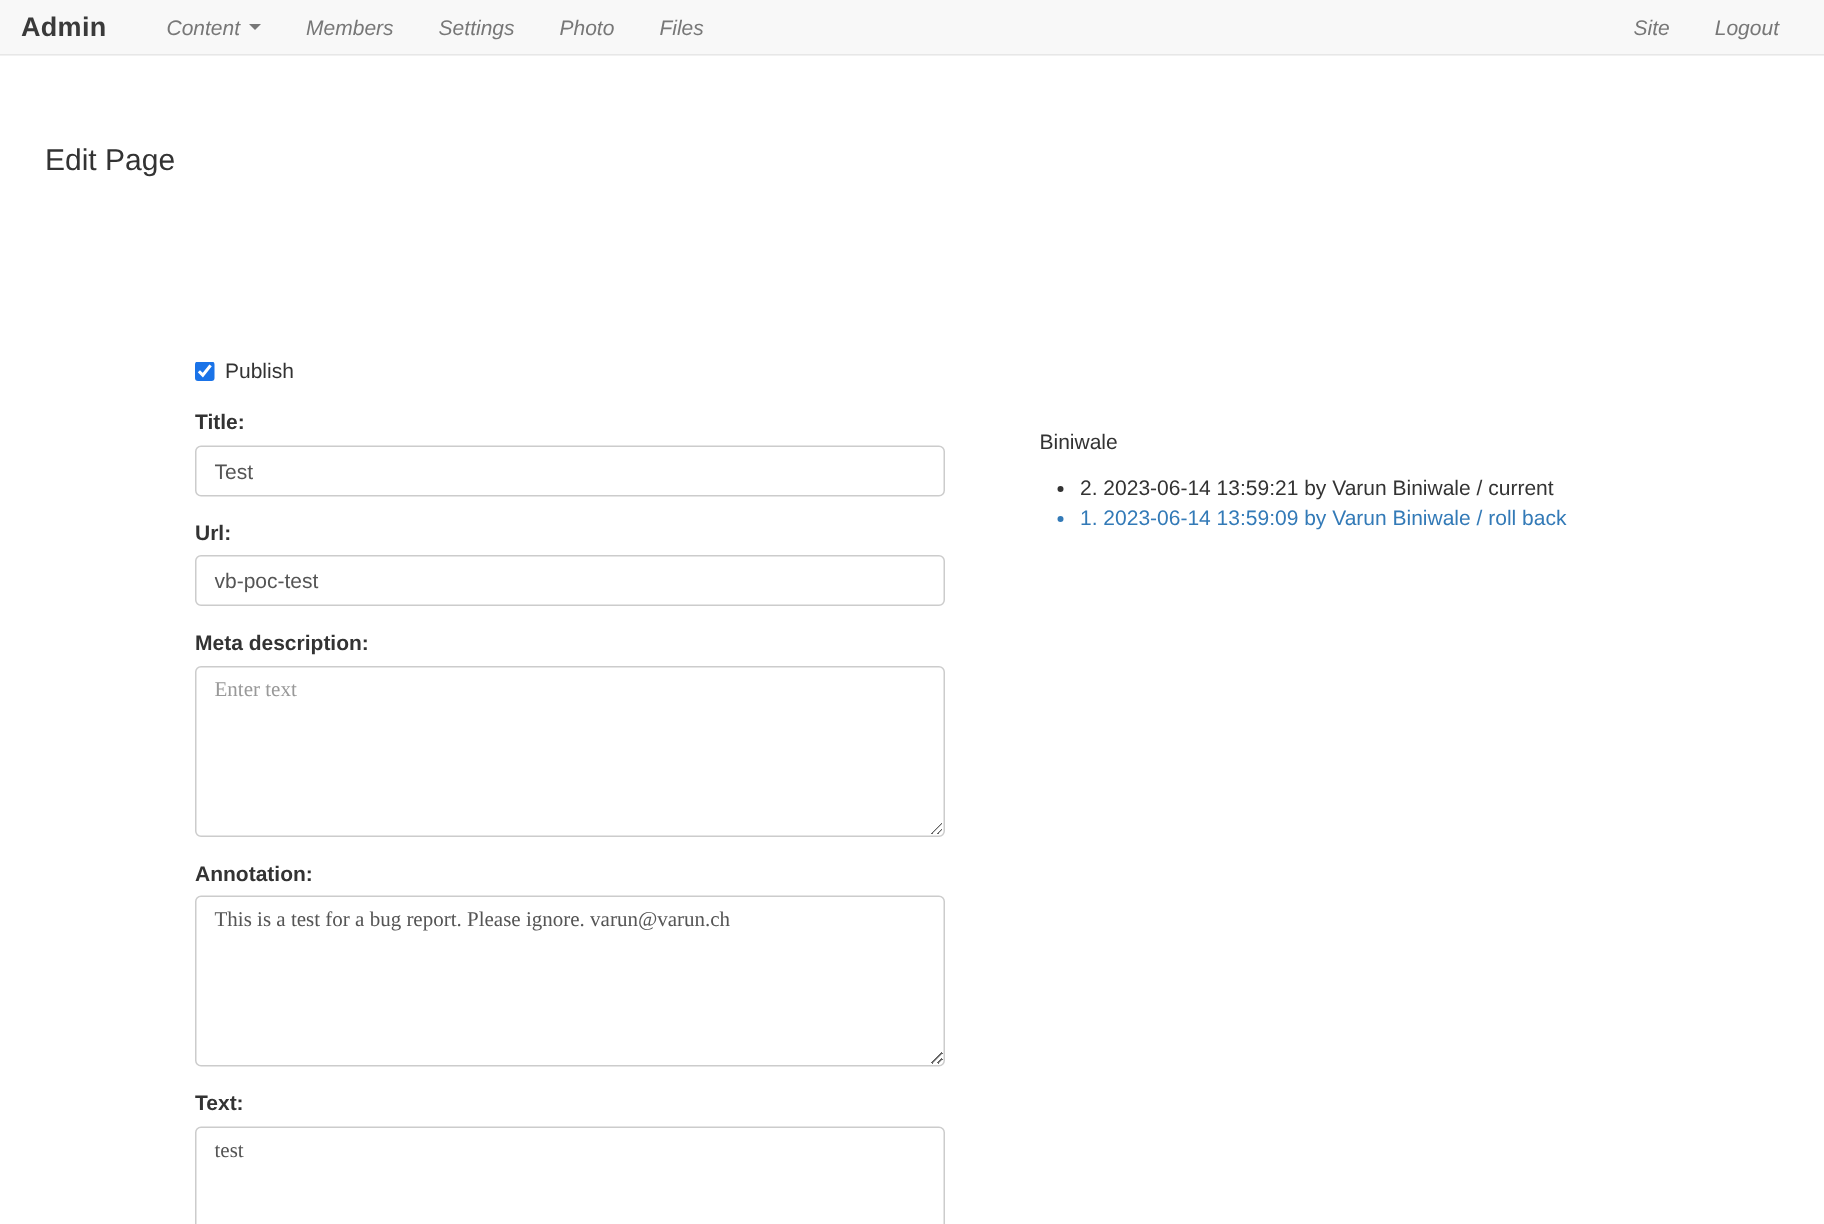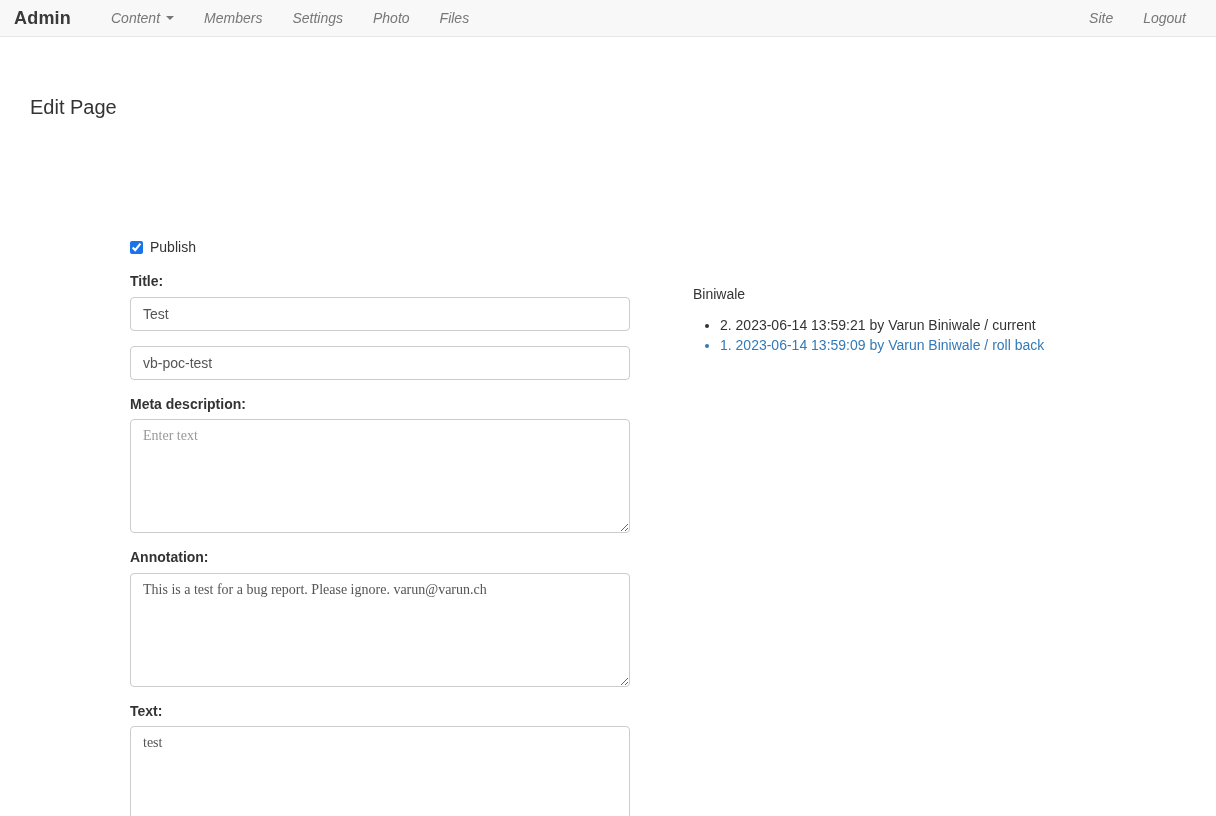--- a/index.html
+++ b/index.html
@@ -227,20 +227,21 @@
       <input type="checkbox" id="publish-cb" checked="" style="accent-color: rgb(26, 115, 232);">
       <label class="checkbox-label" for="publish-cb">Publish</label>
     </div>
 
     <div class="field">
       <label class="field-label">Title:</label>
       <input type="text" class="text-input" value="Test" style="">
     </div>
 
     <div class="field">
+      <label class="field-label">Url:</label>
       <input type="text" class="text-input" value="vb-poc-test" style="">
     </div>
 
     <div class="field">
       <label class="field-label">Meta description:</label>
       <textarea class="text-area ta-meta" placeholder="Enter text" style=""></textarea>
     </div>
 
     <div class="field">
       <label class="field-label">Annotation:</label>

